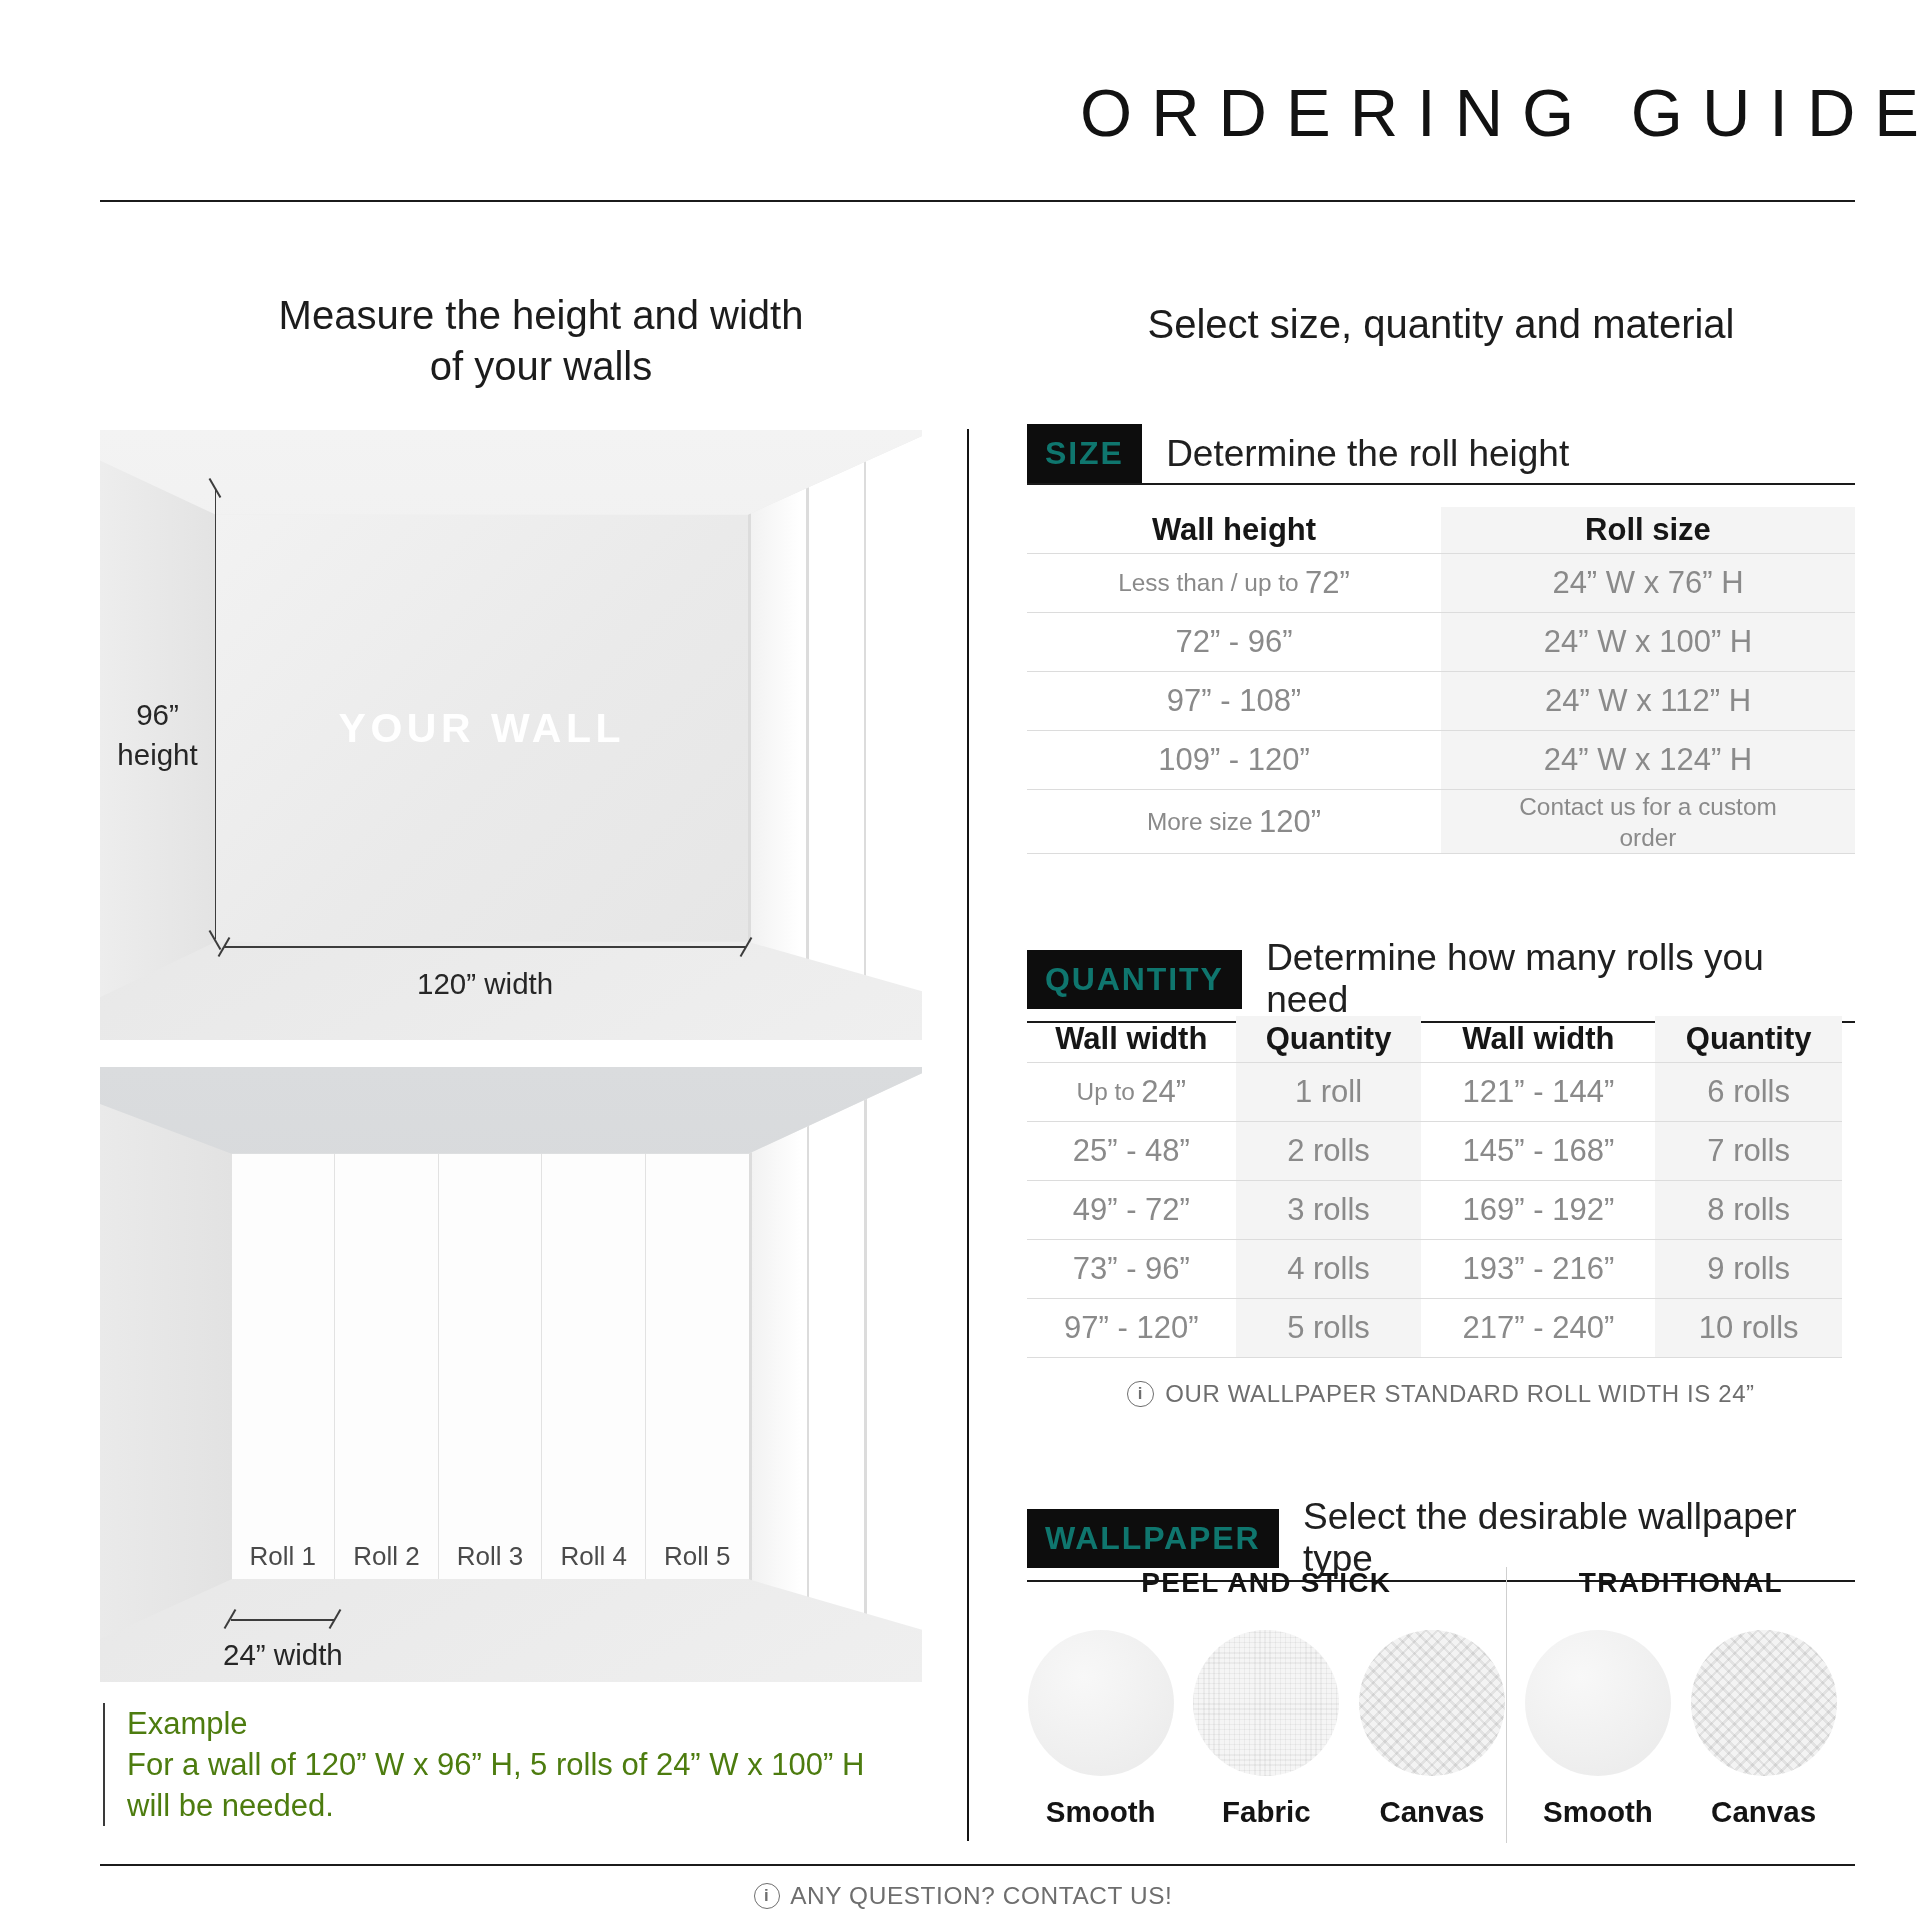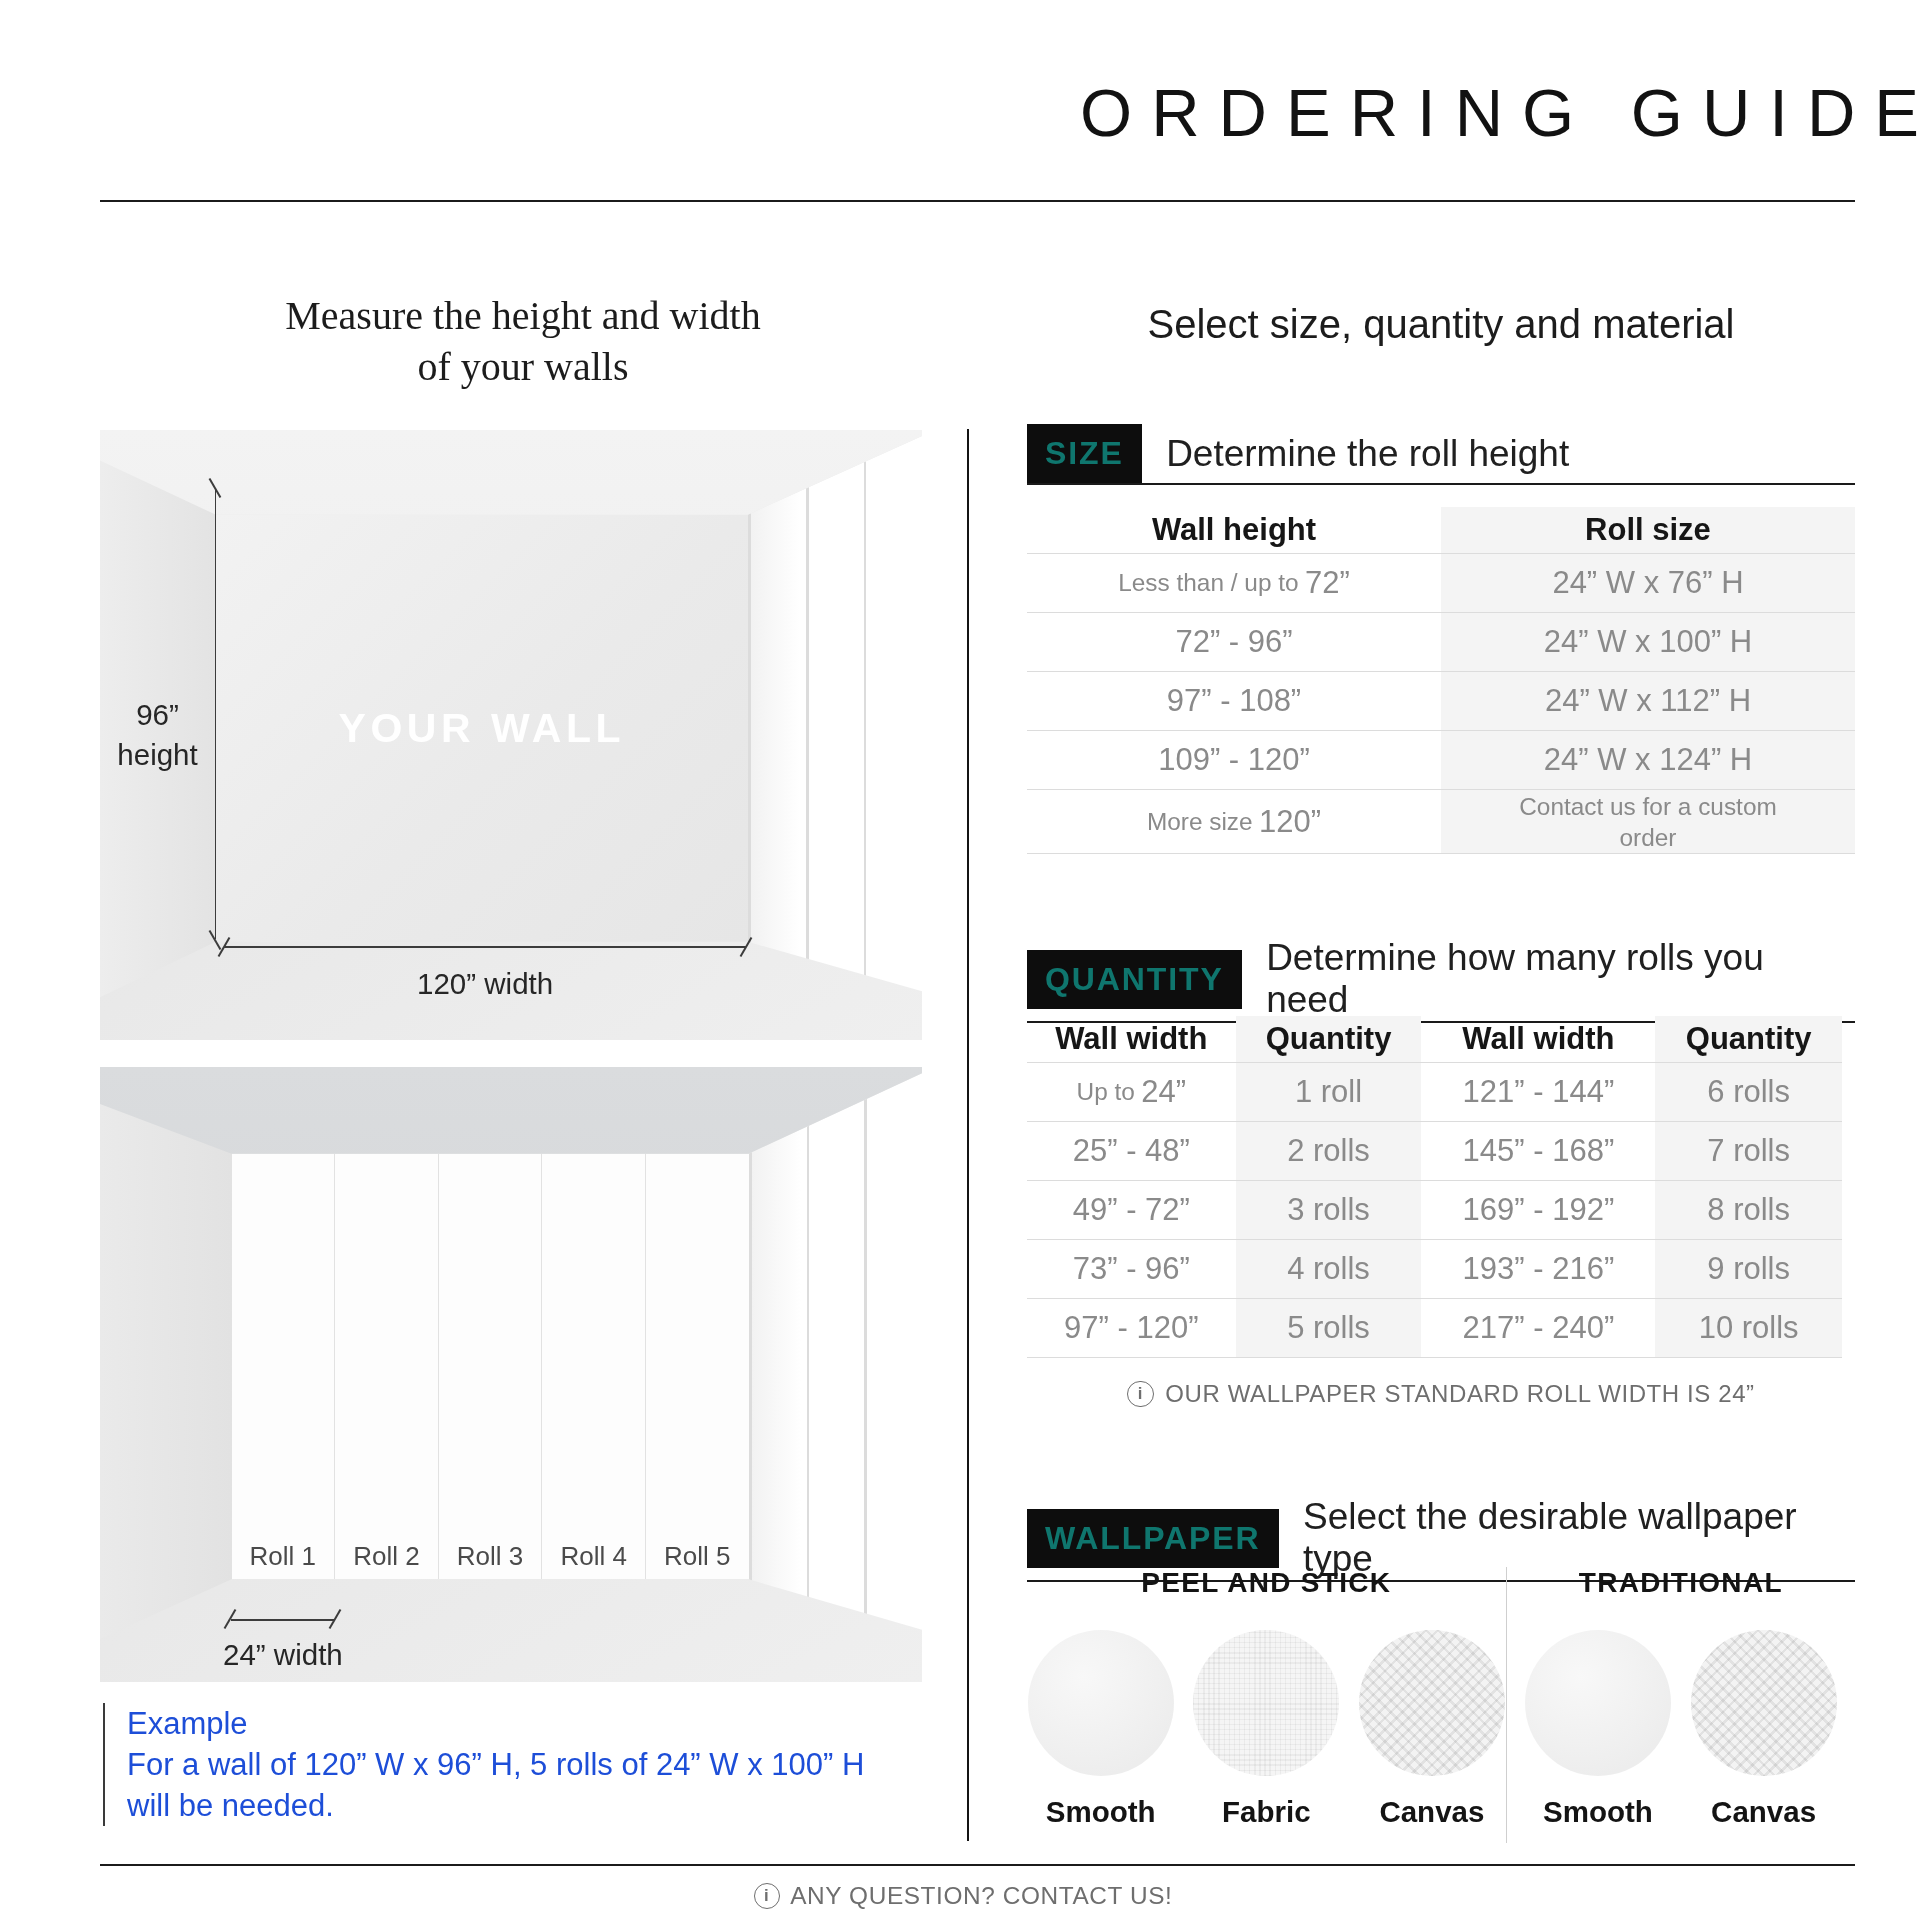--- a/index.html
+++ b/index.html
@@ -6,22 +6,22 @@
   body{width:1926px;height:1926px;font-family:"Liberation Sans",sans-serif;color:#1a1a1a;}
   .canvas{position:relative;width:1926px;height:1926px;overflow:hidden;background:#fff;}
 
   
   .title{position:absolute;top:74px;left:12px;width:100%;text-align:right;
          font-size:67px;font-weight:400;letter-spacing:19px;color:#121212;}
   .rule-top{position:absolute;left:100px;right:71px;top:200px;height:1.9px;background:#1b1b1b;}
   .col-divider{position:absolute;left:967px;top:429px;width:1.9px;height:1412px;background:#141414;}
 
   
-  .m-heading{position:absolute;left:88px;top:290px;width:870px;text-align:center;
-             font-size:40px;line-height:51px;color:#1c1c1c;font-family:Liberation Serif, serif;}
+  .m-heading{position:absolute;left:106px;top:290px;width:870px;text-align:center;
+             font-size:40px;line-height:51px;color:#1c1c1c;}
 
   .room{position:absolute;left:100px;width:822px;background:#ebebeb;overflow:hidden;}
   .room1{top:430px;height:610px;}
   .room2{top:1067px;height:615px;}
   .lwall{position:absolute;left:0;top:0;bottom:0;width:14.2%;background:linear-gradient(to right,#ededed,#e3e3e3);}
   .room2 .lwall{width:16.1%;background:linear-gradient(to right,#eaeaea,#e2e2e2);}
   .bwall{position:absolute;left:14.1%;right:21.2%;top:13.9%;bottom:16.1%;
          background:linear-gradient(135deg,#f2f2f2 0%,#eaeaea 55%,#e6e6e6 100%);}
   .win{position:absolute;top:0;bottom:0;left:78.8%;right:0;
        clip-path:polygon(0 13.9%,100% 1%,100% 98%,0 83.9%);
@@ -62,21 +62,21 @@
         font-size:26px;color:#4a4a4a;}
   .dim24{position:absolute;left:15.9%;width:12.6%;top:89.7%;height:1.9px;background:#3c3c3c;}
   .dim24:before,.dim24:after{content:"";position:absolute;top:-10.3px;width:1.9px;height:22px;
         background:#3c3c3c;transform:rotate(30deg);}
   .dim24:before{left:-1.3px;} .dim24:after{right:-1.3px;}
   .lab24{position:absolute;left:13.5%;width:17.5%;top:92.8%;text-align:center;
         font-size:29.5px;color:#262626;}
 
   .example{position:absolute;left:103px;top:1703px;width:783px;
         border-left:2.6px solid #3a3a3a;padding-left:22px;
-        font-size:31px;line-height:41px;color:#1d4ed8;}
+        font-size:31px;line-height:41px;color:#4d7c0f;}
 
   
   .s-heading{position:absolute;left:1027px;top:302px;width:828px;text-align:center;
              font-size:40px;color:#1c1c1c;}
   .sec{position:absolute;left:1027px;width:828px;}
   .sec-size{top:424px;} .sec-qty{top:937px;} .sec-mat{top:1496px;}
   .sec .hd{display:flex;align-items:center;border-bottom:2.6px solid #1a1a1a;padding-bottom:0;}
   .badge{display:inline-block;background:#0d0d0d;color:#0f766e;font-size:32px;font-weight:700;
          letter-spacing:1.9px;padding:11px 18px;}
   .subtitle{font-size:37px;color:#202020;margin-left:24.4px;}

